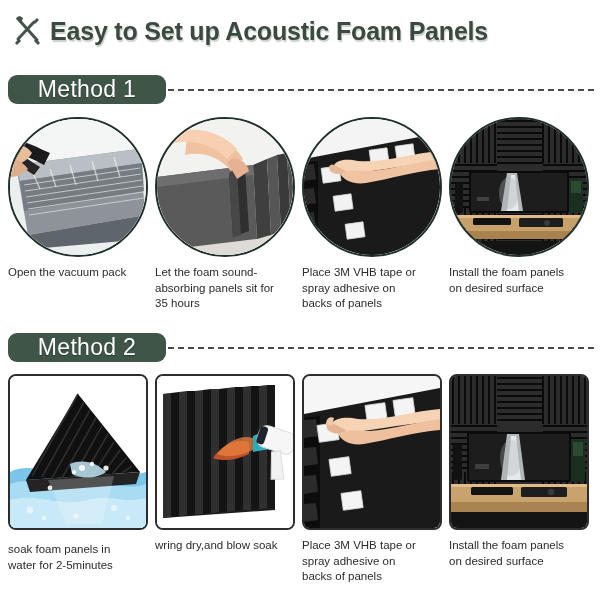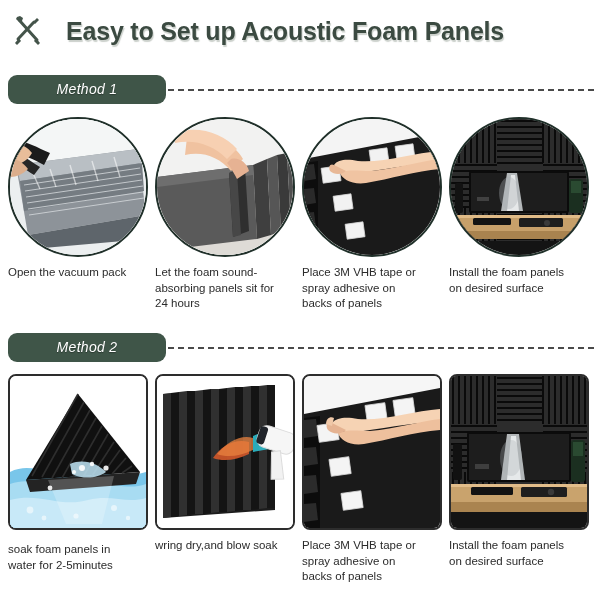--- a/index.html
+++ b/index.html
@@ -15,21 +15,21 @@
     position: relative;
   }
 
   
   .title-row {
     position: absolute;
     left: 10px;
     top: 14px;
     display: flex;
     align-items: center;
-    gap: 22px;
+    gap: 6px;
   }
   .tools-icon {
     width: 34px;
     height: 34px;
     flex: 0 0 34px;
     display: block;
   }
   .title-text {
     font-size: 25px;
     font-weight: bold;
@@ -47,28 +47,27 @@
     height: 30px;
     display: flex;
     align-items: center;
   }
   .method-badge {
     width: 158px;
     height: 29px;
     border-radius: 9px;
     background: #3f5548;
     color: #ffffff;
-    font-size: 14px;
+    font-size: 23px;
     display: flex;
     align-items: center;
     justify-content: center;
     letter-spacing: 0.3px;
     flex: 0 0 158px;
     text-shadow: 0 1px 1px rgba(0,0,0,0.35);
-    font-style: italic;
   }
   .method-dash {
     flex: 1 1 auto;
     height: 0;
     border-top: 2px dashed #4a4a4a;
     margin-left: 2px;
     margin-top: 1px;
   }
 
   
@@ -186,21 +185,21 @@
           <polygon points="120,36 130,34 134,110 124,112" fill="#3a3a3a"></polygon>
           <polygon points="130,34 136,32 136,108 134,110" fill="#505050"></polygon>
         </g>
         <polygon points="72,54 88,48 92,112 76,118" fill="#2f2f2f"></polygon>
         <polygon points="72,54 80,52 84,116 76,118" fill="#474747"></polygon>
         <path d="M30,18 C52,12 76,22 86,40 L74,52 C62,38 46,32 28,36 Z" fill="#f0c2a0"></path>
         <path d="M74,40 C82,38 90,44 92,52 L80,60 C76,52 72,46 70,44 Z" fill="#e6b293"></path>
         <path d="M18,14 C40,6 66,14 80,30 L70,40 C56,26 38,20 18,24 Z" fill="#f7d0b2"></path>
       </svg>
     </div>
-    <div class="caption" style="margin-top:8px;margin-left:8px;">Let the foam sound-absorbing panels sit for 24 hours</div>
+    <div class="caption" style="margin-top:8px;margin-left:8px;">Let the foam sound-absorbing panels sit for 35 hours</div>
   </div>
 
   <div class="cell">
     <div class="circle-fig">
       <svg class="fig-svg" viewBox="0 0 136 136" preserveAspectRatio="xMidYMid slice">
         <rect width="136" height="136" fill="#f4f4f4"></rect>
         <polygon points="0,40 136,14 136,136 0,136" fill="#1a1a1a"></polygon>
         <g fill="#0d0d0d">
           <polygon points="0,44 14,42 14,136 0,136"></polygon>
         </g>

